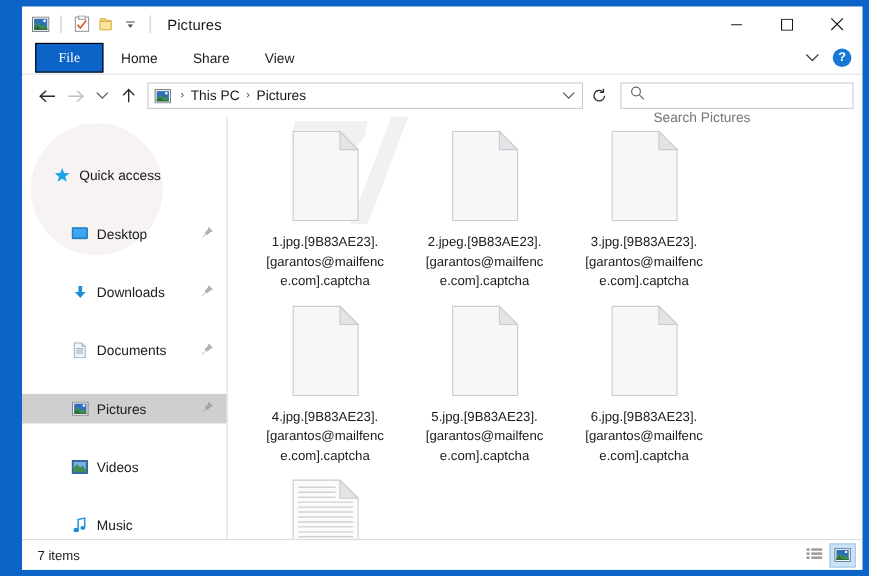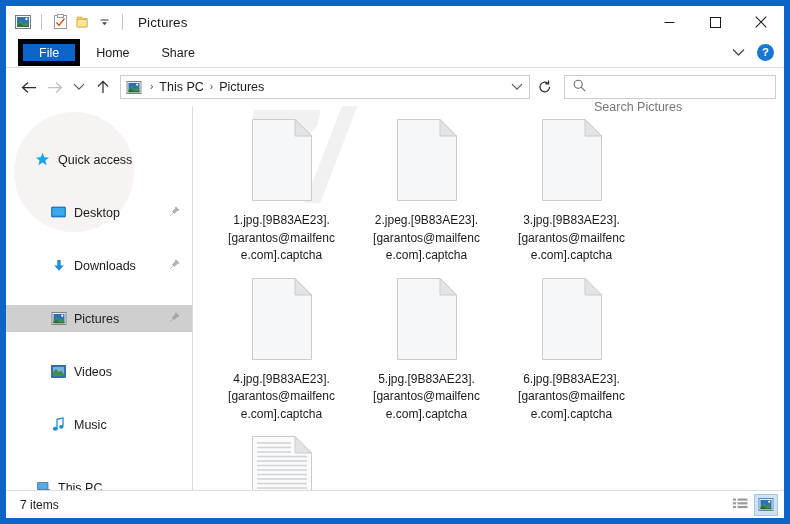--- a/index.html
+++ b/index.html
@@ -12,21 +12,21 @@
     font-family: "Liberation Sans", sans-serif;
     -webkit-font-smoothing: antialiased;
   }
 
   
   .window {
     position: absolute;
     left: 0; top: 0;
     width: 790px; height: 524px;
     background: #0d64c8;
-    padding: 6px 6px 6px 6px;
+    padding: 6px 6px 6px 20px;
     display: flex;
     flex-direction: column;
   }
   .window-inner {
     flex: 1;
     background: #ffffff;
     display: flex;
     flex-direction: column;
     position: relative;
     overflow: hidden;
@@ -90,21 +90,22 @@
     font-size: 12.5px;
     color: #1a1a1a;
     padding: 0 16px;
     min-width: 58px;
   }
   .tab.file {
     background: #0d64c8;
     color: #ffffff;
     margin: 1px 0 1px 12px;
     min-width: 62px;
-    border: 5px solid #000000;
+    border: 1px solid #000000;
+    font-family: Liberation Serif, serif;
   }
   .ribbon-right {
     margin-left: auto;
     display: flex;
     align-items: center;
     gap: 8px;
     padding-right: 10px;
   }
   .chev-btn { width: 22px; height: 22px; display:flex; align-items:center; justify-content:center; }
   .help-btn {
@@ -391,20 +392,21 @@
               <path d="M0.7 0.7 L11.3 11.3 M11.3 0.7 L0.7 11.3" stroke="#1a1a1a" stroke-width="1.05"></path>
             </svg>
         </div>
       </div>
     </div>
 
     <div class="ribbon">
       <div class="tab file">File</div>
       <div class="tab">Home</div>
       <div class="tab">Share</div>
+      <div class="tab">View</div>
       <div class="ribbon-right">
         <div class="chev-btn">
           <svg width="13" height="9" viewBox="0 0 13 9">
               <path d="M1 1.5 L6.5 7 L12 1.5" fill="none" stroke="#4a4a4a" stroke-width="1.25"></path>
             </svg>
         </div>
         <div class="help-btn">?</div>
       </div>
     </div>
 
@@ -507,20 +509,35 @@
             </svg>
           </span>
           <span class="nav-label">Downloads</span>
           <span class="pin">
             <svg width="11" height="11" viewBox="0 0 11 11">
                 <path d="M6.8 0.9 L10 4.1 L8.2 4.6 L5.4 7.4 L3.5 5.5 L6.3 2.7 Z M4.4 6.5 L0.9 10" fill="#9a9a9a" stroke="#8a8a8a" stroke-width="0.8"></path>
               </svg>
           </span>
         </div>
 
+        <div class="nav-item lvl2">
+          <span class="nav-ico">
+            <svg width="13" height="15" viewBox="0 0 13 15">
+              <path d="M1.5 0.8 L8.6 0.8 L11.5 3.7 L11.5 14.2 L1.5 14.2 Z" fill="#eef4fa" stroke="#8aa6c0" stroke-width="0.8"></path>
+              <path d="M8.6 0.8 L8.6 3.7 L11.5 3.7" fill="#cfe0ee" stroke="#8aa6c0" stroke-width="0.8"></path>
+              <path d="M3.2 6 L9.6 6 M3.2 8 L9.6 8 M3.2 10 L9.6 10" stroke="#7f9cbb" stroke-width="0.8"></path>
+            </svg>
+          </span>
+          <span class="nav-label">Documents</span>
+          <span class="pin">
+            <svg width="11" height="11" viewBox="0 0 11 11">
+                <path d="M6.8 0.9 L10 4.1 L8.2 4.6 L5.4 7.4 L3.5 5.5 L6.3 2.7 Z M4.4 6.5 L0.9 10" fill="#9a9a9a" stroke="#8a8a8a" stroke-width="0.8"></path>
+              </svg>
+          </span>
+        </div>
 
         <div class="nav-item lvl2 selected">
           <span class="nav-ico">
             <svg width="16" height="13" viewBox="0 0 16 14">
               <rect x="0.5" y="0.5" width="15" height="13" fill="#ffffff" stroke="#7a7a7a"></rect>
               <rect x="2" y="2" width="12" height="10" fill="#2f6fb5"></rect>
               <path d="M2 10 L5.5 5.5 L8.5 9 L10.5 7 L14 11 L14 12 L2 12 Z" fill="#3f8f4f"></path>
               <path d="M2 11 L5 8 L8 11 L14 11 L14 12 L2 12 Z" fill="#2d6b3a"></path>
               <circle cx="11.5" cy="4" r="1.2" fill="#ffffff"></circle>
             </svg>

